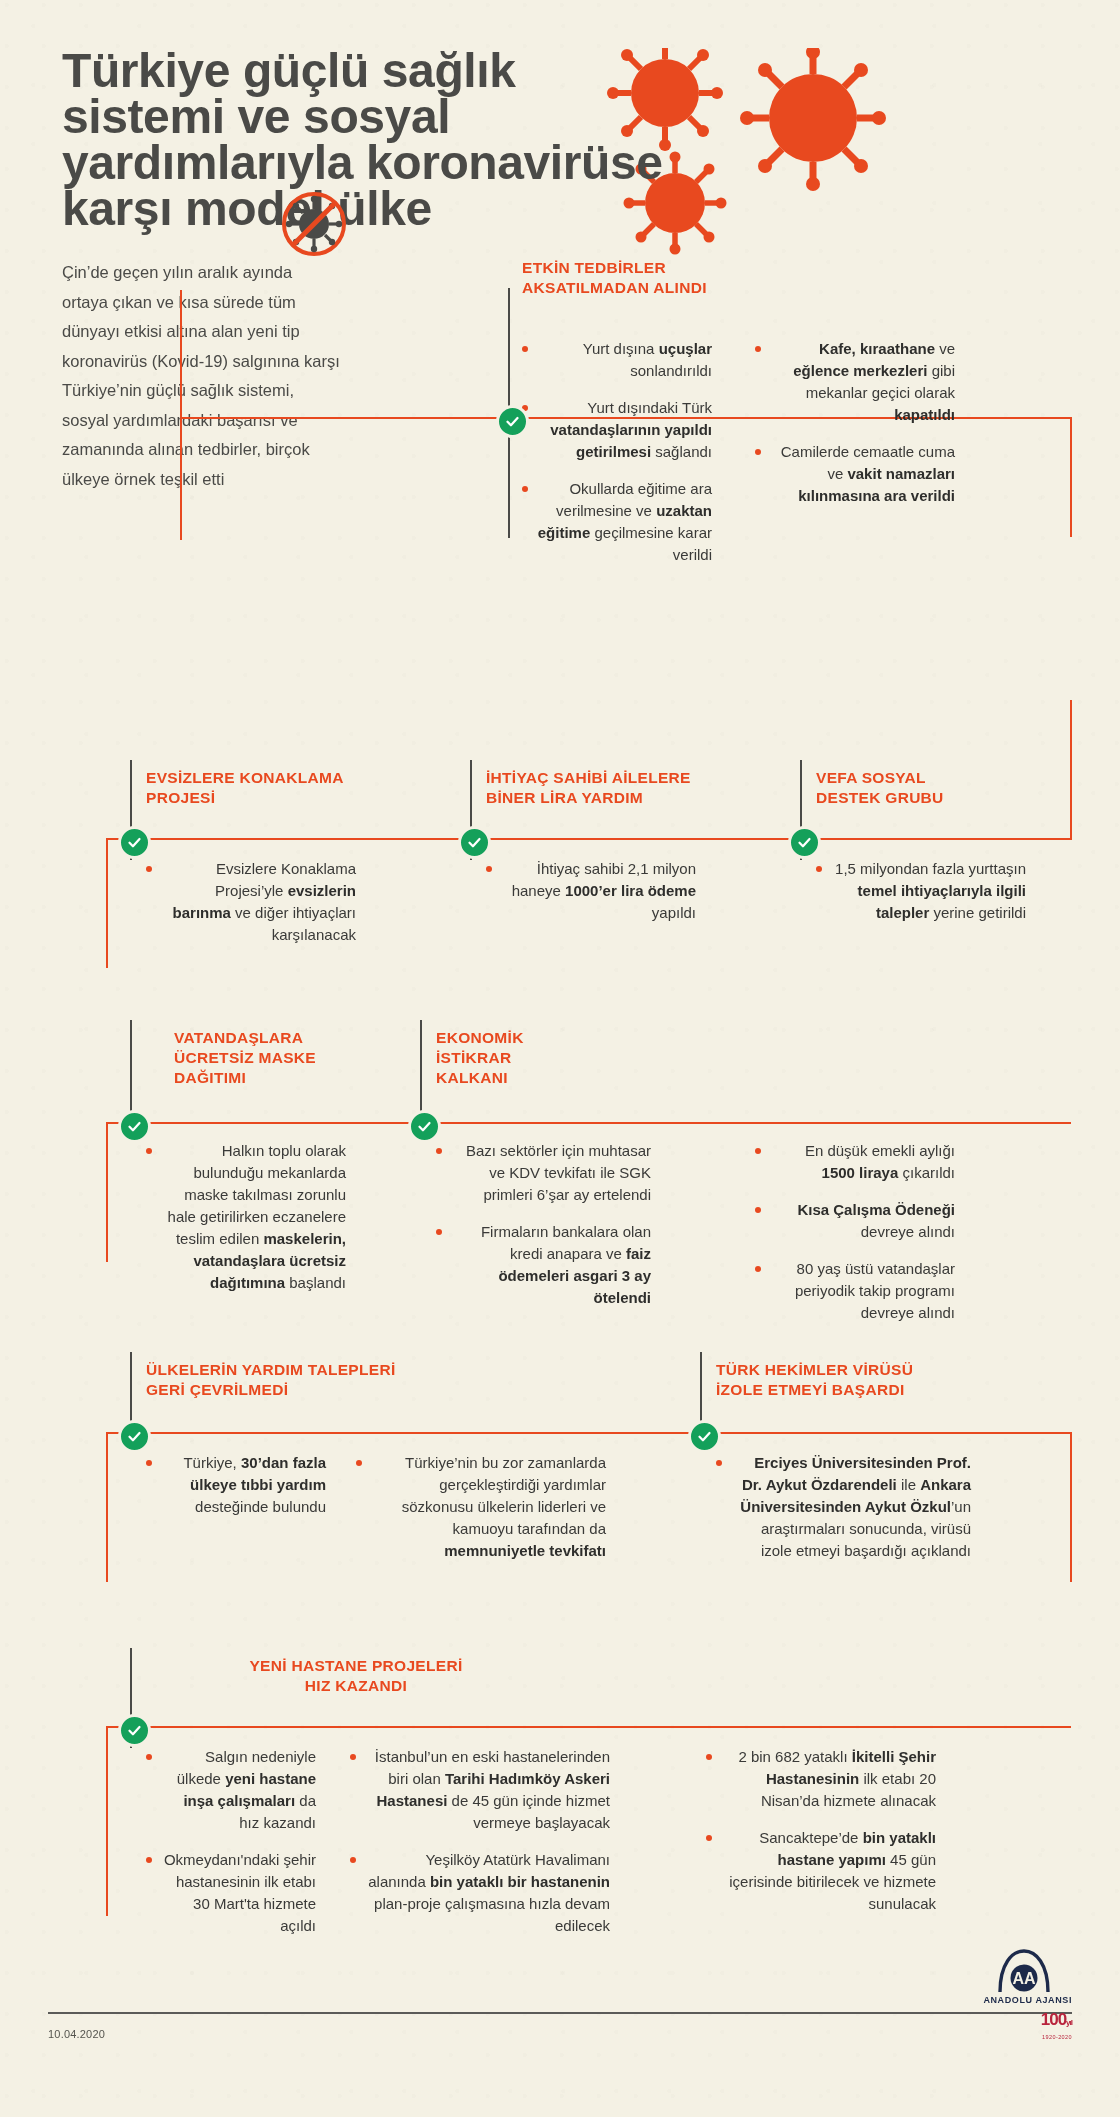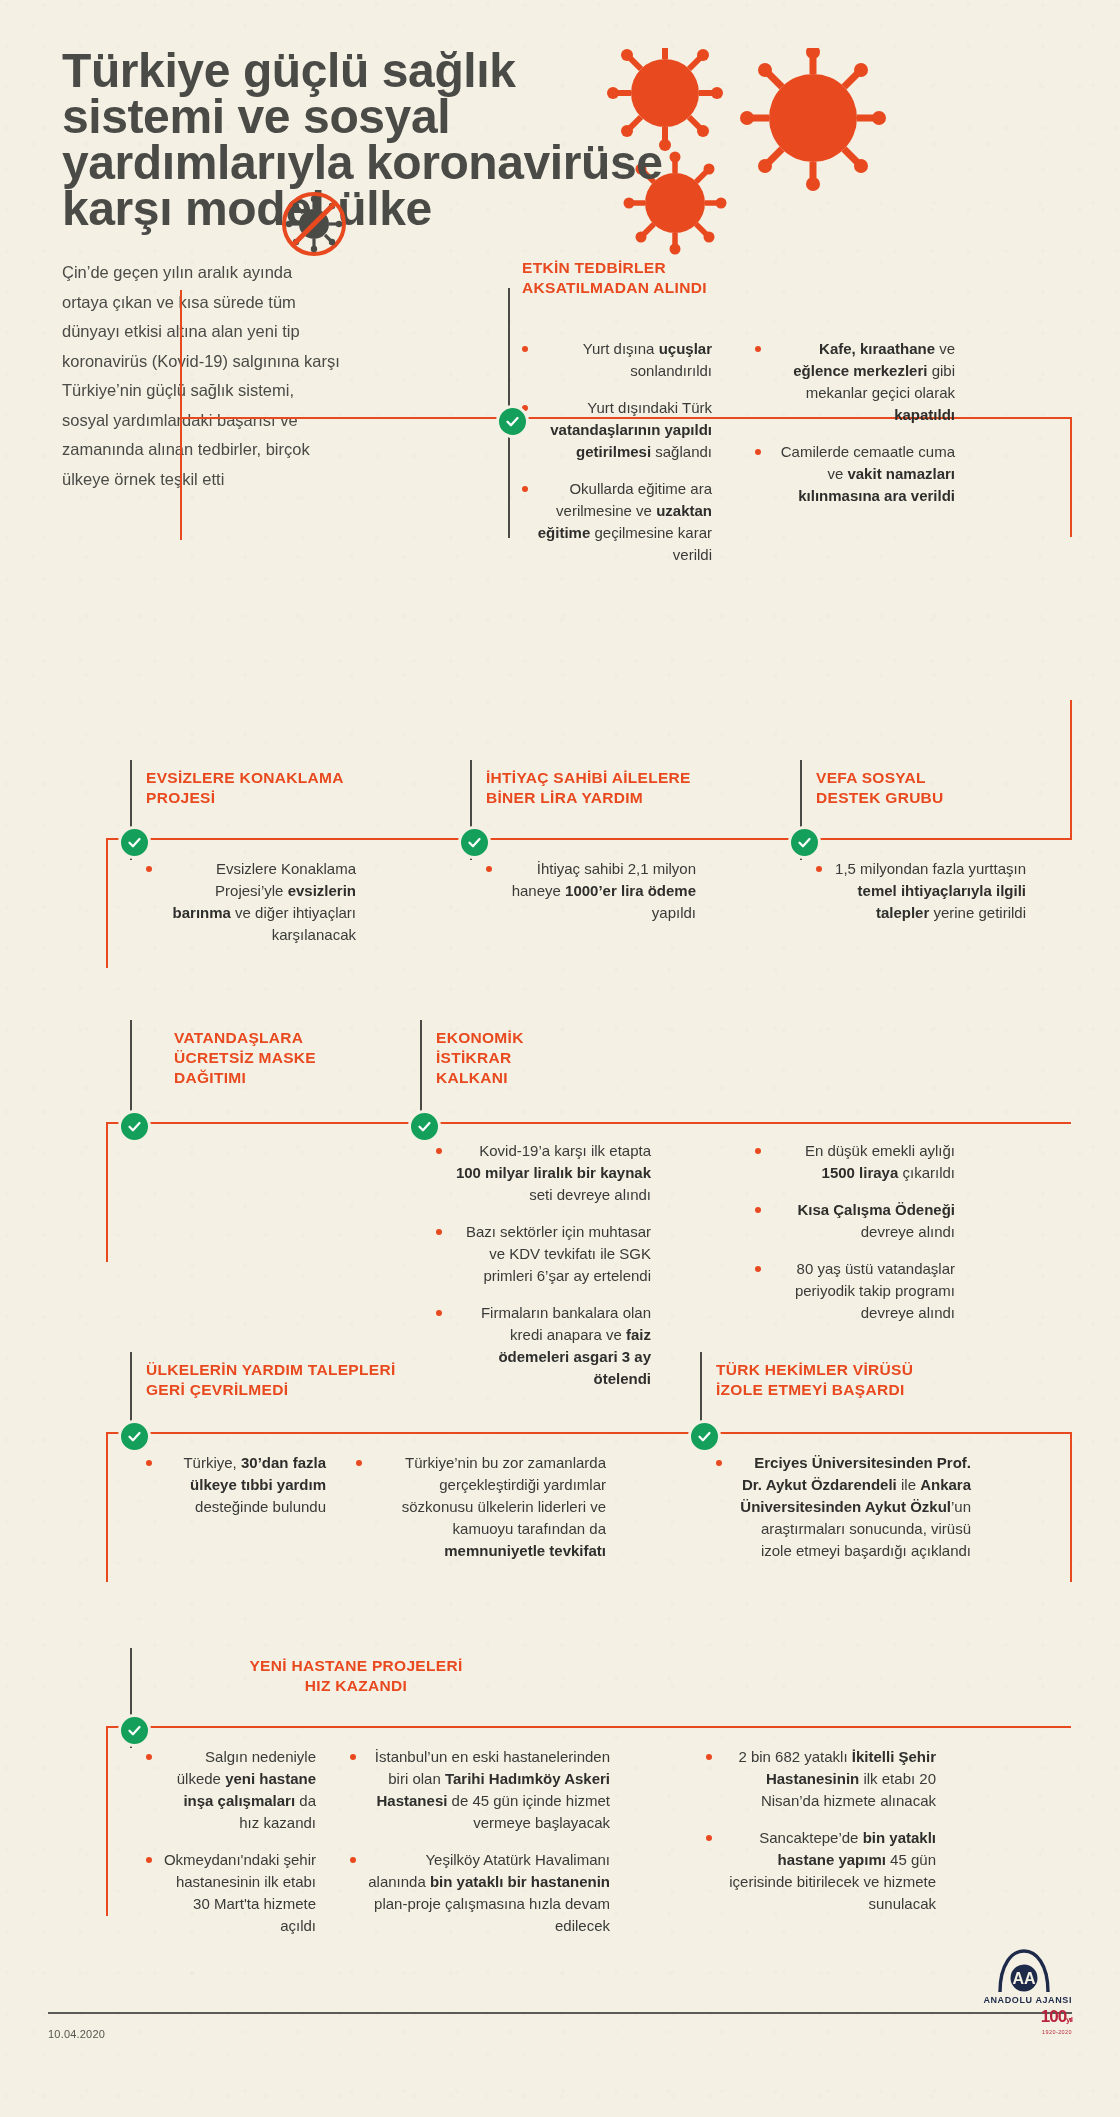--- a/index.html
+++ b/index.html
@@ -72,21 +72,21 @@
     width:6px;height:6px;border-radius:50%;background:#e8491f;
   }
   ul.blist li b{font-weight:bold;color:#2e2e2c;}
   .col{position:absolute;text-align:right;}
 
   
   .footline{position:absolute;left:48px;top:2012px;width:1024px;height:2px;background:#5b5b58;}
   .date{position:absolute;left:48px;top:2028px;font-size:11px;color:#55554f;letter-spacing:0.2px;}
   .aa-logo{position:absolute;right:48px;top:1948px;width:96px;text-align:right;}
   .aa-name{font-size:9px;font-weight:bold;color:#1d2a4a;letter-spacing:0.6px;margin-top:1px;}
-  .aa-100{font-size:17px;font-weight:bold;color:#b8233c;letter-spacing:-1px;line-height:18px;margin-top:3px;}
+  .aa-100{font-size:17px;font-weight:bold;color:#b8233c;letter-spacing:-1px;line-height:23px;margin-top:3px;}
   .aa-years{font-size:5.5px;color:#b8233c;letter-spacing:0.4px;}
 </style>
 </head>
 <body>
 
 <div class="page">
 
   <div class="virus-field">
     <svg width="480" height="220" viewBox="0 0 480 220">
       <g fill="#e8491f">
@@ -290,29 +290,33 @@
     <svg viewBox="0 0 24 24">
         <path d="M4 12.5 L9.5 18 L20 6.5" fill="none" stroke="#ffffff" stroke-width="3.6" stroke-linecap="round" stroke-linejoin="round"></path>
       </svg>
   </div>
 
   <div class="block" style="left:146px;top:1028px;width:250px;margin-left:28px;">
     <div class="blk-title">VATANDAŞLARA
 ÜCRETSİZ MASKE
 DAĞITIMI</div>
   </div>
+  <div class="col" style="left:146px;top:1140px;width:200px;">
+    <ul class="blist">
+      <li>Halkın toplu olarak bulunduğu mekanlarda maske takılması zorunlu hale getirilirken eczanelere teslim edilen <b>maskelerin, vatandaşlara ücretsiz dağıtımına</b> başlandı</li>
+    </ul>
+  </div>
 
   <div class="block" style="left:436px;top:1028px;width:250px;">
     <div class="blk-title">EKONOMİK
 İSTİKRAR
 KALKANI</div>
   </div>
   <div class="col" style="left:436px;top:1140px;width:215px;">
     <ul class="blist">
-      <li>Kovid-19’a karşı ilk etapta <b>100 milyar liralık bir kaynak</b> seti devreye alındı</li>
       <li>Bazı sektörler için muhtasar ve KDV tevkifatı ile SGK primleri 6’şar ay ertelendi</li>
       <li>Firmaların bankalara olan kredi anapara ve <b>faiz ödemeleri asgari 3 ay ötelendi</b></li>
     </ul>
   </div>
   <div class="col" style="left:755px;top:1140px;width:200px;">
     <ul class="blist">
       <li>En düşük emekli aylığı <b>1500 liraya</b> çıkarıldı</li>
       <li><b>Kısa Çalışma Ödeneği</b> devreye alındı</li>
       <li>80 yaş üstü vatandaşlar periyodik takip programı devreye alındı</li>
     </ul>

